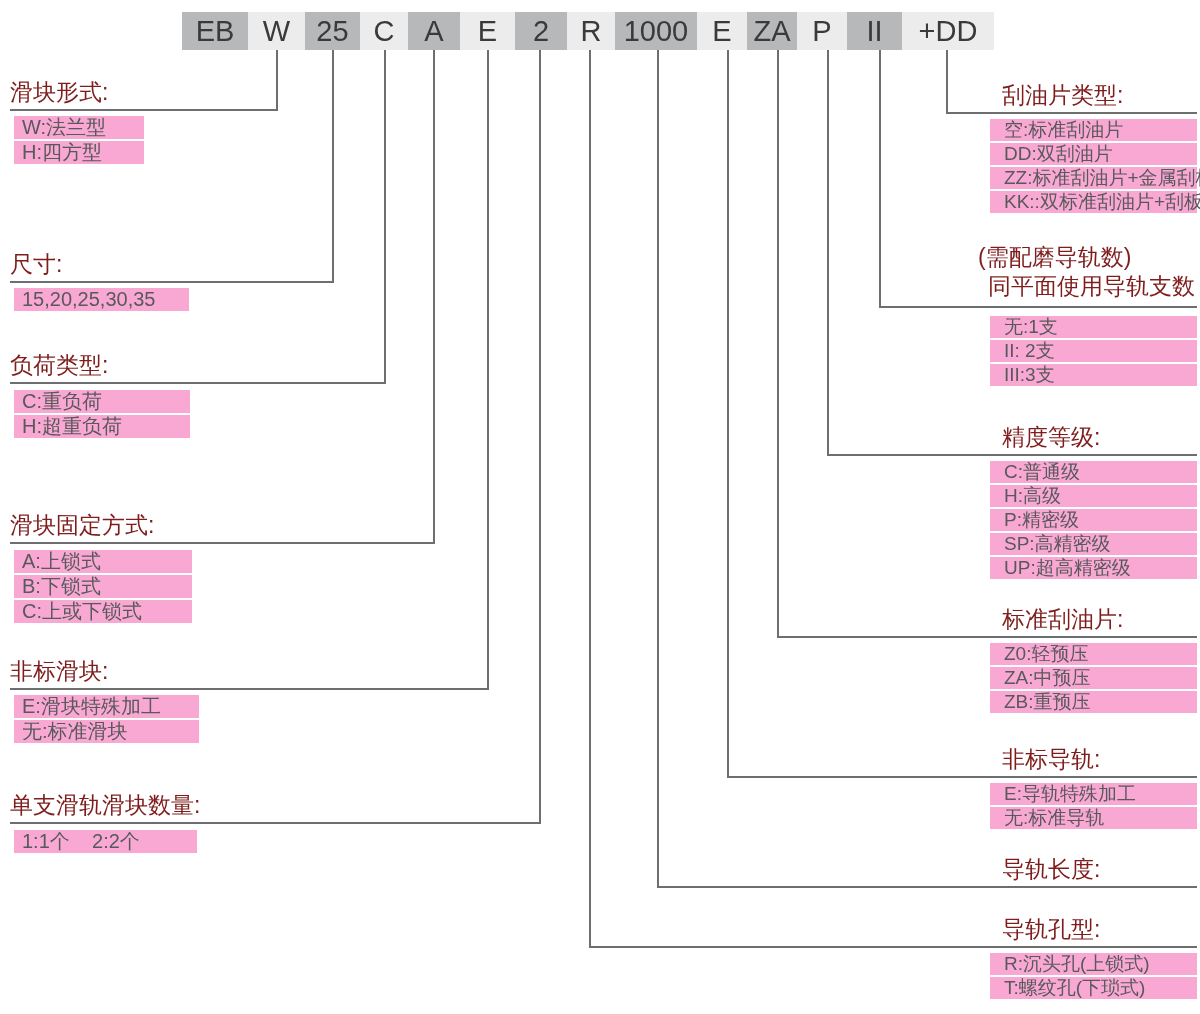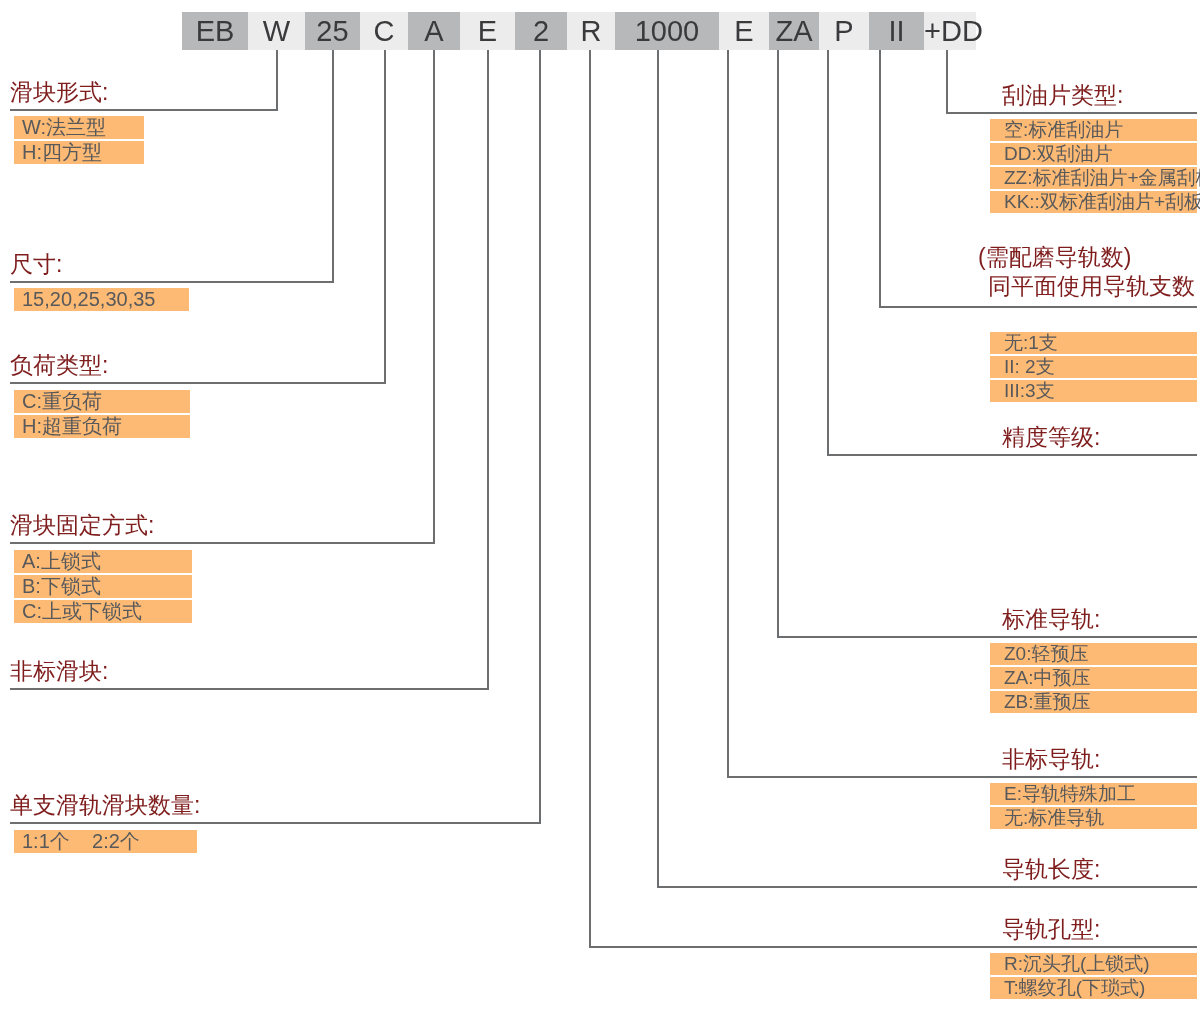--- a/index.html
+++ b/index.html
@@ -13,45 +13,45 @@
   .seg.g{background:#b7b8ba;}
   .seg.l{background:#ececed;}
   
   #connectors{position:absolute;top:0;left:0;}
   #connectors polyline{fill:none;stroke:#6d6e70;stroke-width:2;}
   
   .sec-title{position:absolute;color:#7f1d1d;font-size:23px;line-height:28px;white-space:nowrap;}
   .sec-title.two-line{line-height:29px;}
   
   .sec-items{position:absolute;}
-  .row{background:#fdba74;color:#58595b;margin-bottom:2px;white-space:pre;}
+  .row{background:#f9a8d4;color:#58595b;margin-bottom:2px;white-space:pre;}
   .sec-items.left .row{font-size:20px;line-height:23px;padding:0 0 0 8px;}
   .sec-items.right{width:207px;}
   .sec-items.right .row{font-size:19px;line-height:22px;padding:0 16px 0 14px;}
 </style>
 </head>
 <body>
 
 <div id="canvas">
 
   <div id="code-row">
     <span class="seg g" style="width:66px">EB</span>
     <span class="seg l" style="width:57px">W</span>
     <span class="seg g" style="width:55px">25</span>
     <span class="seg l" style="width:48px">C</span>
     <span class="seg g" style="width:52px">A</span>
     <span class="seg l" style="width:55px">E</span>
     <span class="seg g" style="width:52px">2</span>
     <span class="seg l" style="width:48px">R</span>
-    <span class="seg g" style="width:104px">1000</span>
+    <span class="seg g" style="width:82px">1000</span>
     <span class="seg l" style="width:50px">E</span>
     <span class="seg g" style="width:50px">ZA</span>
     <span class="seg l" style="width:50px">P</span>
     <span class="seg g" style="width:55px">II</span>
-    <span class="seg l" style="width:52px">+DD</span>
+    <span class="seg l" style="width:92px">+DD</span>
   </div>
 
   <svg id="connectors" width="1200" height="1014">
     <polyline points="277,50 277,110 10,110"></polyline>
     <polyline points="333,50 333,282 10,282"></polyline>
     <polyline points="385,50 385,383 10,383"></polyline>
     <polyline points="434,50 434,543 10,543"></polyline>
     <polyline points="488,50 488,689 10,689"></polyline>
     <polyline points="540,50 540,823 10,823"></polyline>
     <polyline points="590,50 590,947 1197,947"></polyline>
@@ -81,47 +81,58 @@
   </div>
 
   <div class="sec-title" style="top:511px;left:10px">滑块固定方式:</div>
   <div class="sec-items left" style="top:550px;left:14px">
     <div class="row" style="width:170px">A:上锁式</div>
     <div class="row" style="width:170px">B:下锁式</div>
     <div class="row" style="width:170px">C:上或下锁式</div>
   </div>
 
   <div class="sec-title" style="top:657px;left:10px">非标滑块:</div>
+  <div class="sec-items left" style="top:695px;left:14px">
+    <div class="row" style="width:177px">E:滑块特殊加工</div>
+    <div class="row" style="width:177px">无:标准滑块</div>
+  </div>
 
   <div class="sec-title" style="top:791px;left:10px">单支滑轨滑块数量:</div>
   <div class="sec-items left" style="top:830px;left:14px">
     <div class="row" style="width:175px">1:1个    2:2个</div>
   </div>
 
   <div class="sec-title" style="top:81px;left:1002px">刮油片类型:</div>
   <div class="sec-items right" style="top:119px;left:990px">
     <div class="row">空:标准刮油片</div>
     <div class="row">DD:双刮油片</div>
     <div class="row">ZZ:标准刮油片+金属刮板</div>
     <div class="row">KK::双标准刮油片+刮板</div>
   </div>
 
   <div class="sec-title two-line" style="top:243px;left:988px">
     <div style="margin-left:-10px">(需配磨导轨数)</div>
     <div>同平面使用导轨支数</div>
   </div>
-  <div class="sec-items right" style="top:332px;left:990px">
+  <div class="sec-items right" style="top:316px;left:990px">
     <div class="row">无:1支</div>
     <div class="row">II: 2支</div>
     <div class="row">III:3支</div>
   </div>
 
   <div class="sec-title" style="top:423px;left:1002px">精度等级:</div>
+  <div class="sec-items right" style="top:461px;left:990px">
+    <div class="row">C:普通级</div>
+    <div class="row">H:高级</div>
+    <div class="row">P:精密级</div>
+    <div class="row">SP:高精密级</div>
+    <div class="row">UP:超高精密级</div>
+  </div>
 
-  <div class="sec-title" style="top:605px;left:1002px">标准导轨:</div>
+  <div class="sec-title" style="top:605px;left:1002px">标准刮油片:</div>
   <div class="sec-items right" style="top:643px;left:990px">
     <div class="row">Z0:轻预压</div>
     <div class="row">ZA:中预压</div>
     <div class="row">ZB:重预压</div>
   </div>
 
   <div class="sec-title" style="top:745px;left:1002px">非标导轨:</div>
   <div class="sec-items right" style="top:783px;left:990px">
     <div class="row">E:导轨特殊加工</div>
     <div class="row">无:标准导轨</div>

